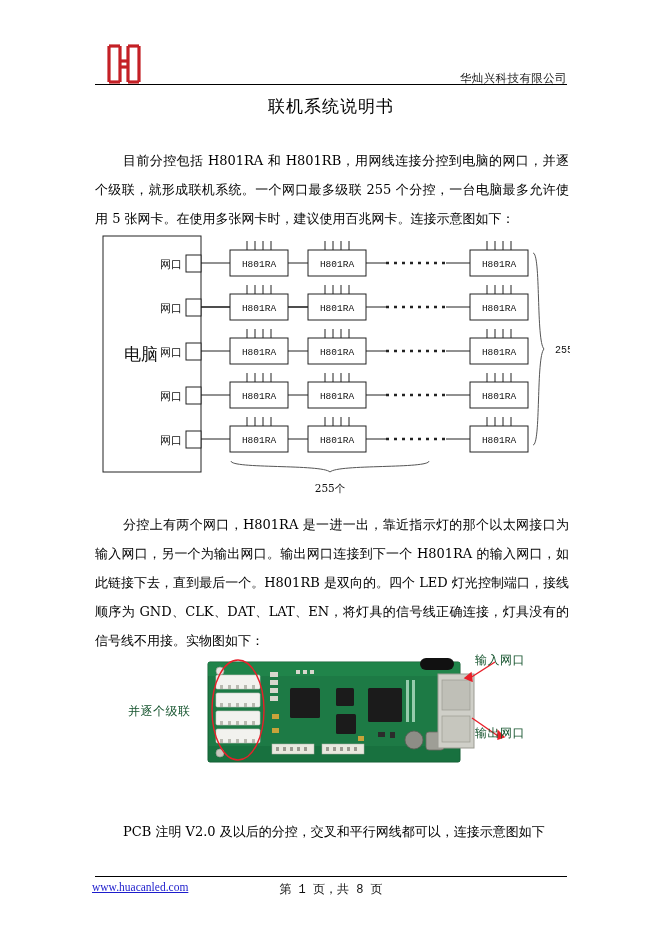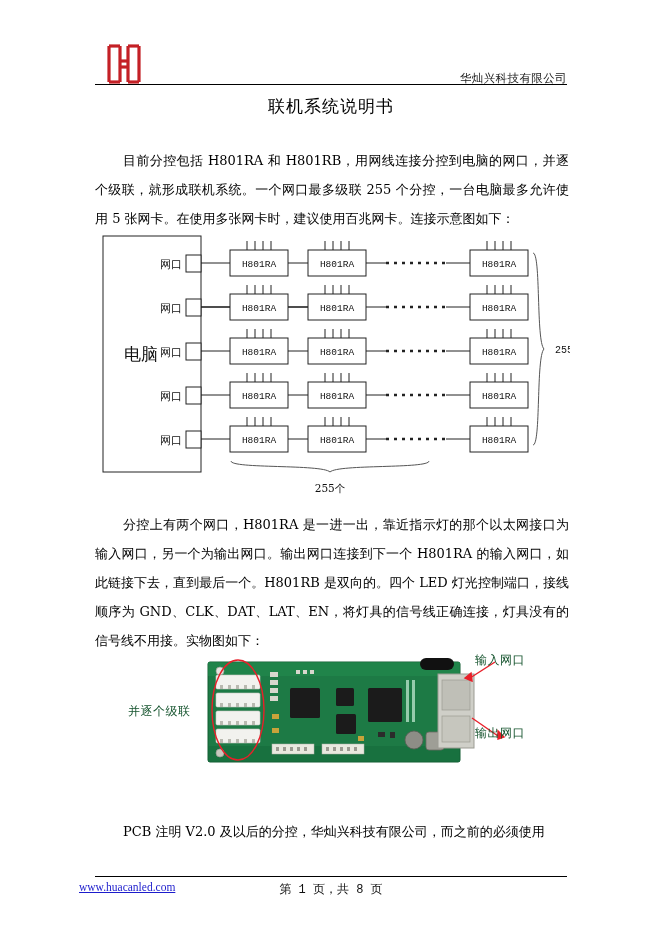--- a/index.html
+++ b/index.html
@@ -123,21 +123,21 @@
   .footer-rule {
     position: absolute;
     left: 95px;
     top: 876px;
     width: 472px;
     height: 0;
     border-top: 1.4px solid #000;
   }
   .footer-link {
     position: absolute;
-    left: 79px;
+    left: 92px;
     top: 881px;
     font-size: 11.5px;
     color: #1c1ccc;
     text-decoration: underline;
     font-family: "Liberation Serif", serif;
   }
   .footer-page {
     position: absolute;
     left: 0;
     top: 881px;
@@ -437,19 +437,19 @@
         <line x1="352" y1="78" x2="378" y2="96"></line>
         <polygon points="378,99 384,97 378,91"></polygon>
       </g>
     </svg>
 
     <div class="red-label" id="lbl-outputs">并逐个级联</div>
     <div class="red-label" id="lbl-net-in">输入网口</div>
     <div class="red-label" id="lbl-net-out">输出网口</div>
   </div>
 
-  <div class="para" id="para-3">PCB 注明 V2.0 及以后的分控，华灿兴科技有限公司，而之前的必须使用</div>
+  <div class="para" id="para-3">PCB 注明 V2.0 及以后的分控，交叉和平行网线都可以，连接示意图如下</div>
 
   <div class="footer-rule"></div>
   <a class="footer-link" href="#">www.huacanled.com</a>
   <div class="footer-page">第 1 页，共 8 页</div>
 
 </div>
 
 </body></html>

